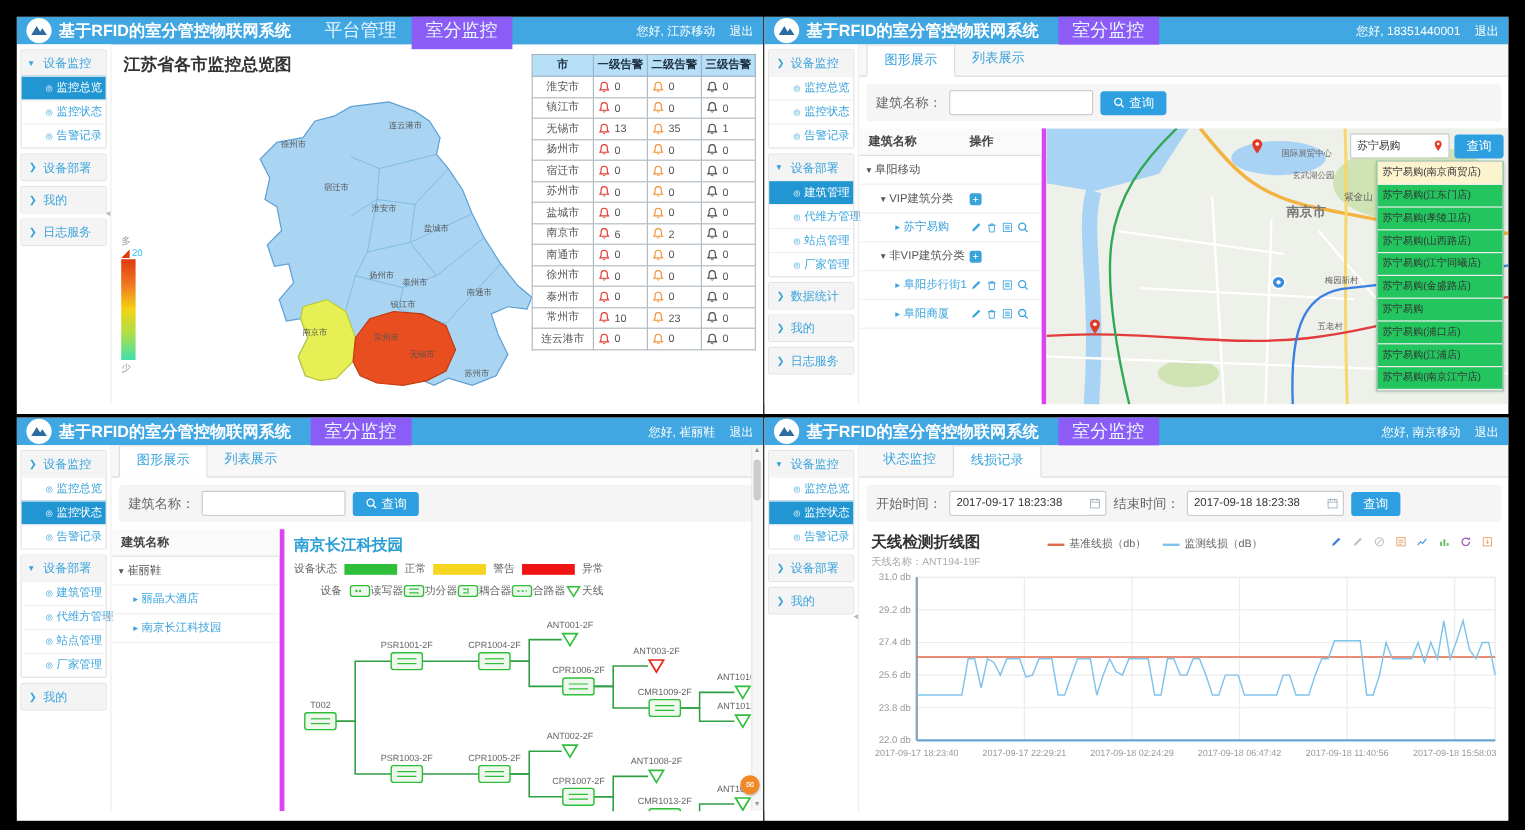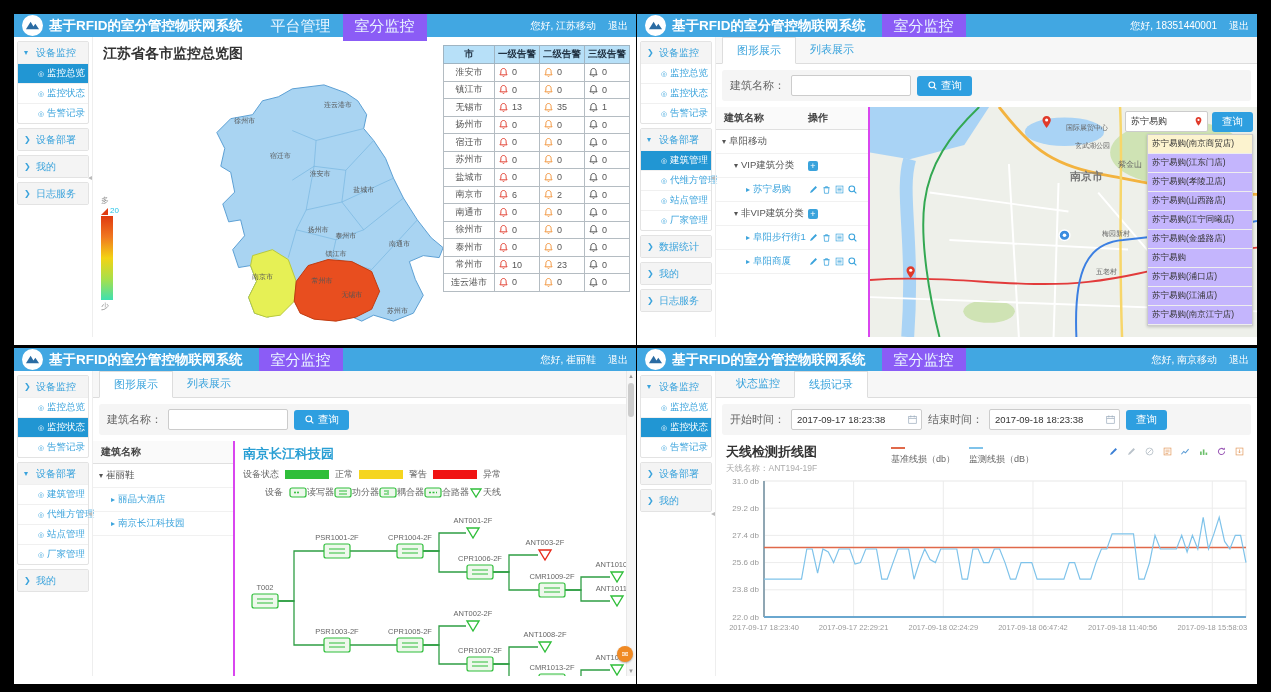--- a/index.html
+++ b/index.html
@@ -44,57 +44,57 @@
   #alarm-table td.city{width:44px;}
   #alarm-table td .cellwrap{display:flex;align-items:center;justify-content:flex-start;gap:3px;width:36px;}
   #q1-map{position:absolute;left:88px;top:34px;}
   .grad-wrap{position:absolute;left:8px;top:158px;width:46px;font-size:8px;color:#999;}
   .grad-top{display:flex;align-items:flex-end;gap:2px;}
   .grad-max{color:#27c4e8;font-size:8px;}
   .tri-marker{width:0;height:0;border-left:7px solid transparent;border-bottom:7px solid #e03a10;}
   .grad-bar{width:12px;height:84px;background:linear-gradient(to bottom,#e03a10,#f07820,#f3d314,#a8e04a,#3fe0b0);margin:1px 0 1px 0;}
   
   .split{display:flex;height:calc(100% - 70px);}
-  .tree-pane{border-right:2px solid #d946ef;flex:none;overflow:hidden;}
+  .tree-pane{border-right:4px solid #d946ef;flex:none;overflow:hidden;}
   #q2-tree{width:152px;}
   #q3-tree{width:140px;}
   .tree-head{display:flex;height:22px;align-items:center;font-size:10px;font-weight:bold;color:#444;border-bottom:1px solid #e0e0e0;background:#fafafa;}
   .tree-head .thn{flex:1;padding-left:8px;}
   .tree-head .tho{width:60px;}
   .tree-row{height:23px;display:flex;align-items:center;font-size:9.5px;color:#555;border-bottom:1px solid #f1f1f1;cursor:pointer;}
   .tree-row .lblwrap{flex:1;display:flex;align-items:center;gap:3px;min-width:0;white-space:nowrap;overflow:hidden;}
   .tree-row .caret-open{color:#555;font-size:8px;}
   .tree-row .caret-closed{color:#3aa3dc;font-size:8px;}
   .tree-row .link{color:#3aa3dc;}
   .tree-row .ops{width:60px;display:flex;gap:2px;align-items:center;flex:none;}
   .op{display:flex;align-items:center;cursor:pointer;}
   .op-add{width:10px;height:10px;background:#3aa3dc;color:#fff;font-size:9px;line-height:10px;text-align:center;border-radius:2px;cursor:pointer;}
   
   #q2-map{flex:1;position:relative;background:#eef0ea;min-width:0;}
   .map-search{position:absolute;top:4px;right:4px;display:flex;gap:4px;align-items:center;}
   .map-search .inp-wrap input{width:60px;font-size:9px;}
-  #store-list{position:absolute;top:27px;right:4px;width:104px;background:#c4b5fd;border:1px solid #ccc;list-style:none;margin:0;padding:0;box-shadow:0 1px 3px rgba(0,0,0,.2);}
+  #store-list{position:absolute;top:27px;right:4px;width:104px;background:#22c55e;border:1px solid #ccc;list-style:none;margin:0;padding:0;box-shadow:0 1px 3px rgba(0,0,0,.2);}
   #store-list li{font-size:8.5px;color:#333;padding:3px 4px;border-bottom:1px solid #eee;white-space:nowrap;overflow:hidden;cursor:pointer;}
   #store-list li.active{background:#fcf3cf;}
   .poi{position:absolute;color:#666;white-space:nowrap;pointer-events:none;}
   
   #q3-main{flex:1;padding:4px 8px;position:relative;min-width:0;}
   .q3-title{font-size:13px;font-weight:bold;color:#2a9fd4;}
   .leg-row{display:flex;align-items:center;gap:6px;font-size:9px;color:#666;margin-top:5px;flex-wrap:nowrap;}
   .chip{width:44px;height:9px;display:inline-block;}
   .q3-scroll{position:absolute;right:0;top:0;bottom:0;width:9px;background:#f6f6f6;border-left:1px solid #e8e8e8;}
   .q3-thumb{position:absolute;top:12px;left:1px;width:6px;height:34px;background:#ccc;border-radius:3px;cursor:grab;}
   .scroll-arrow{position:absolute;left:0;width:8px;height:10px;font-size:6px;color:#999;text-align:center;line-height:10px;cursor:pointer;}
   .float-btn{position:absolute;right:3px;bottom:14px;width:16px;height:16px;border-radius:50%;background:#f08a24;color:#fff;font-size:8px;display:flex;align-items:center;justify-content:center;cursor:pointer;box-shadow:0 1px 2px rgba(0,0,0,.3);}
   
   .chart-head{display:flex;align-items:flex-start;padding:2px 10px 0 10px;}
   .chart-titles .ct{font-size:13px;font-weight:bold;color:#333;}
   .chart-titles .cs{font-size:8.5px;color:#aaa;margin-top:2px;}
   #q4-legend{display:flex;gap:14px;margin:4px auto 0 auto;font-size:9px;color:#666;align-items:center;}
-  .leg-item{display:flex;gap:4px;flex-direction:column;}
+  .leg-item{display:flex;align-items:center;gap:4px;}
   .leg-dash{width:14px;height:2px;display:inline-block;}
   #q4-toolbox{display:flex;gap:5px;align-items:center;margin-top:2px;}
   #q4-toolbox .op{width:13px;height:13px;}
   .collapse-handle{position:absolute;left:74px;top:48%;font-size:8px;color:#bbb;z-index:5;cursor:pointer;}
 </style>
 </head>
 <body>
 
 <div id="stage">
 

